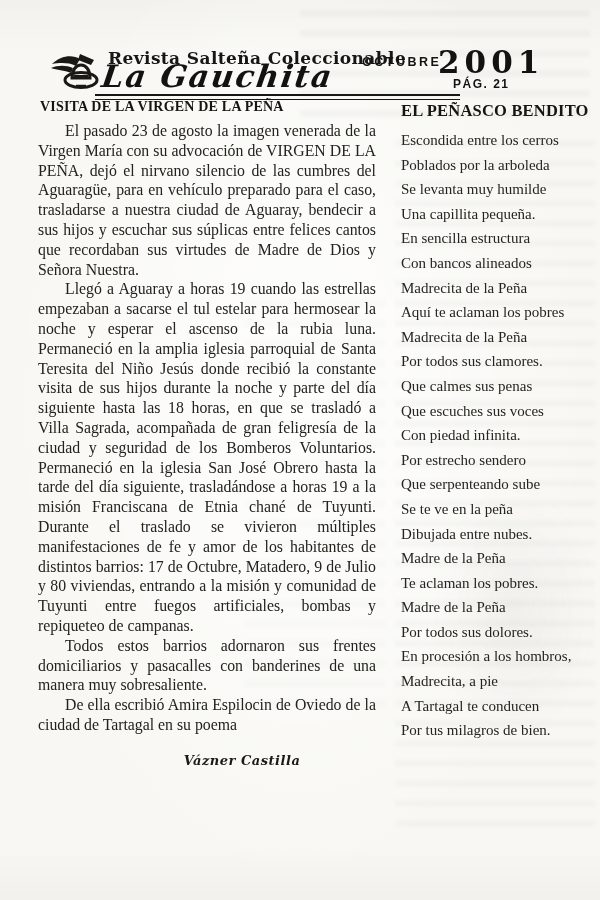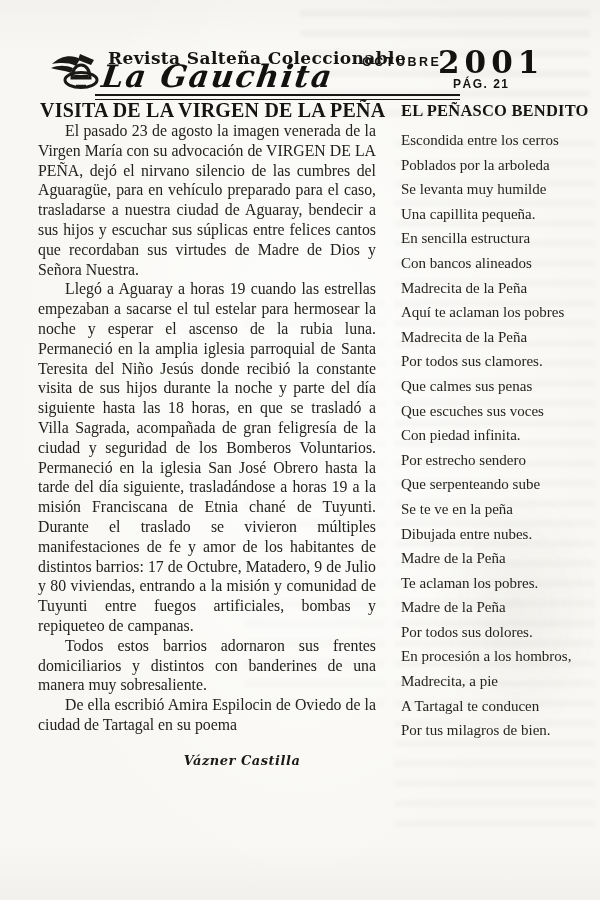--- a/index.html
+++ b/index.html
@@ -82,21 +82,21 @@
     position: absolute; left: 95px; top: 94px; width: 365px; height: 3px;
     border-top: 2.5px solid #191715;
     border-bottom: 1px solid #191715;
   }
 
   
   .article-title {
     position: absolute; left: 40px; top: 99px;
     margin: 0;
     font-family: "Liberation Serif", serif;
-    font-weight: bold; font-size: 20px; letter-spacing: 0.2px;
+    font-weight: bold; font-size: 14px; letter-spacing: 0.2px;
     color: #171511;
     white-space: nowrap;
   }
   .article-body {
     position: absolute; left: 38px; top: 121px; width: 338px;
     font-size: 15.8px; line-height: 19.8px;
     text-align: justify;
     color: #24221e;
   }
   .article-body p {
@@ -159,21 +159,21 @@
     <div class="issue-year">2001</div>
     <div class="page-label">PÁG.  21</div>
     <div class="mast-rule"></div>
   </header>
 
   <h1 class="article-title">VISITA DE LA VIRGEN DE LA PEÑA</h1>
 
   <section class="article-body">
     <p>El pasado 23 de agosto la imagen venerada de la Virgen María con su advocación de VIRGEN DE LA PEÑA, dejó el nirvano silencio de las cumbres del Aguaragüe, para en vehículo preparado para el caso, trasladarse a nuestra ciudad de Aguaray, bendecir a sus hijos y escuchar sus súplicas entre felices cantos que recordaban sus virtudes de Madre de Dios y Señora Nuestra.</p>
     <p>Llegó a Aguaray a horas 19 cuando las estrellas empezaban a sacarse el tul estelar para hermosear la noche y esperar el ascenso de la rubia luna. Permaneció en la amplia iglesia parroquial de Santa Teresita del Niño Jesús donde recibió la constante visita de sus hijos durante la noche y parte del día siguiente hasta las 18 horas, en que se trasladó a Villa Sagrada, acompañada de gran feligresía de la ciudad y seguridad de los Bomberos Voluntarios. Permaneció en la iglesia San José Obrero hasta la tarde del día siguiente, trasladándose a horas 19 a la misión Franciscana de Etnia chané de Tuyunti. Durante el traslado se vivieron múltiples manifestaciones de fe y amor de los habitantes de distintos barrios: 17 de Octubre, Matadero, 9 de Julio y 80 viviendas, entrando a la misión y comunidad de Tuyunti entre fuegos artificiales, bombas y repiqueteo de campanas.</p>
-    <p>Todos estos barrios adornaron sus frentes domiciliarios y distintos con banderines de una manera muy sobresaliente.</p>
+    <p>Todos estos barrios adornaron sus frentes domiciliarios y pasacalles con banderines de una manera muy sobresaliente.</p>
     <p>De ella escribió Amira Espilocin de Oviedo de la ciudad de Tartagal en su poema</p>
     <div class="signature">Vázner Castilla</div>
   </section>
 
   <aside class="poem">
     <h2 class="poem-title">EL PEÑASCO BENDITO</h2>
     <div class="poem-line">Escondida entre los cerros</div>
     <div class="poem-line">Poblados por la arboleda</div>
     <div class="poem-line">Se levanta muy humilde</div>
     <div class="poem-line">Una capillita pequeña.</div>

